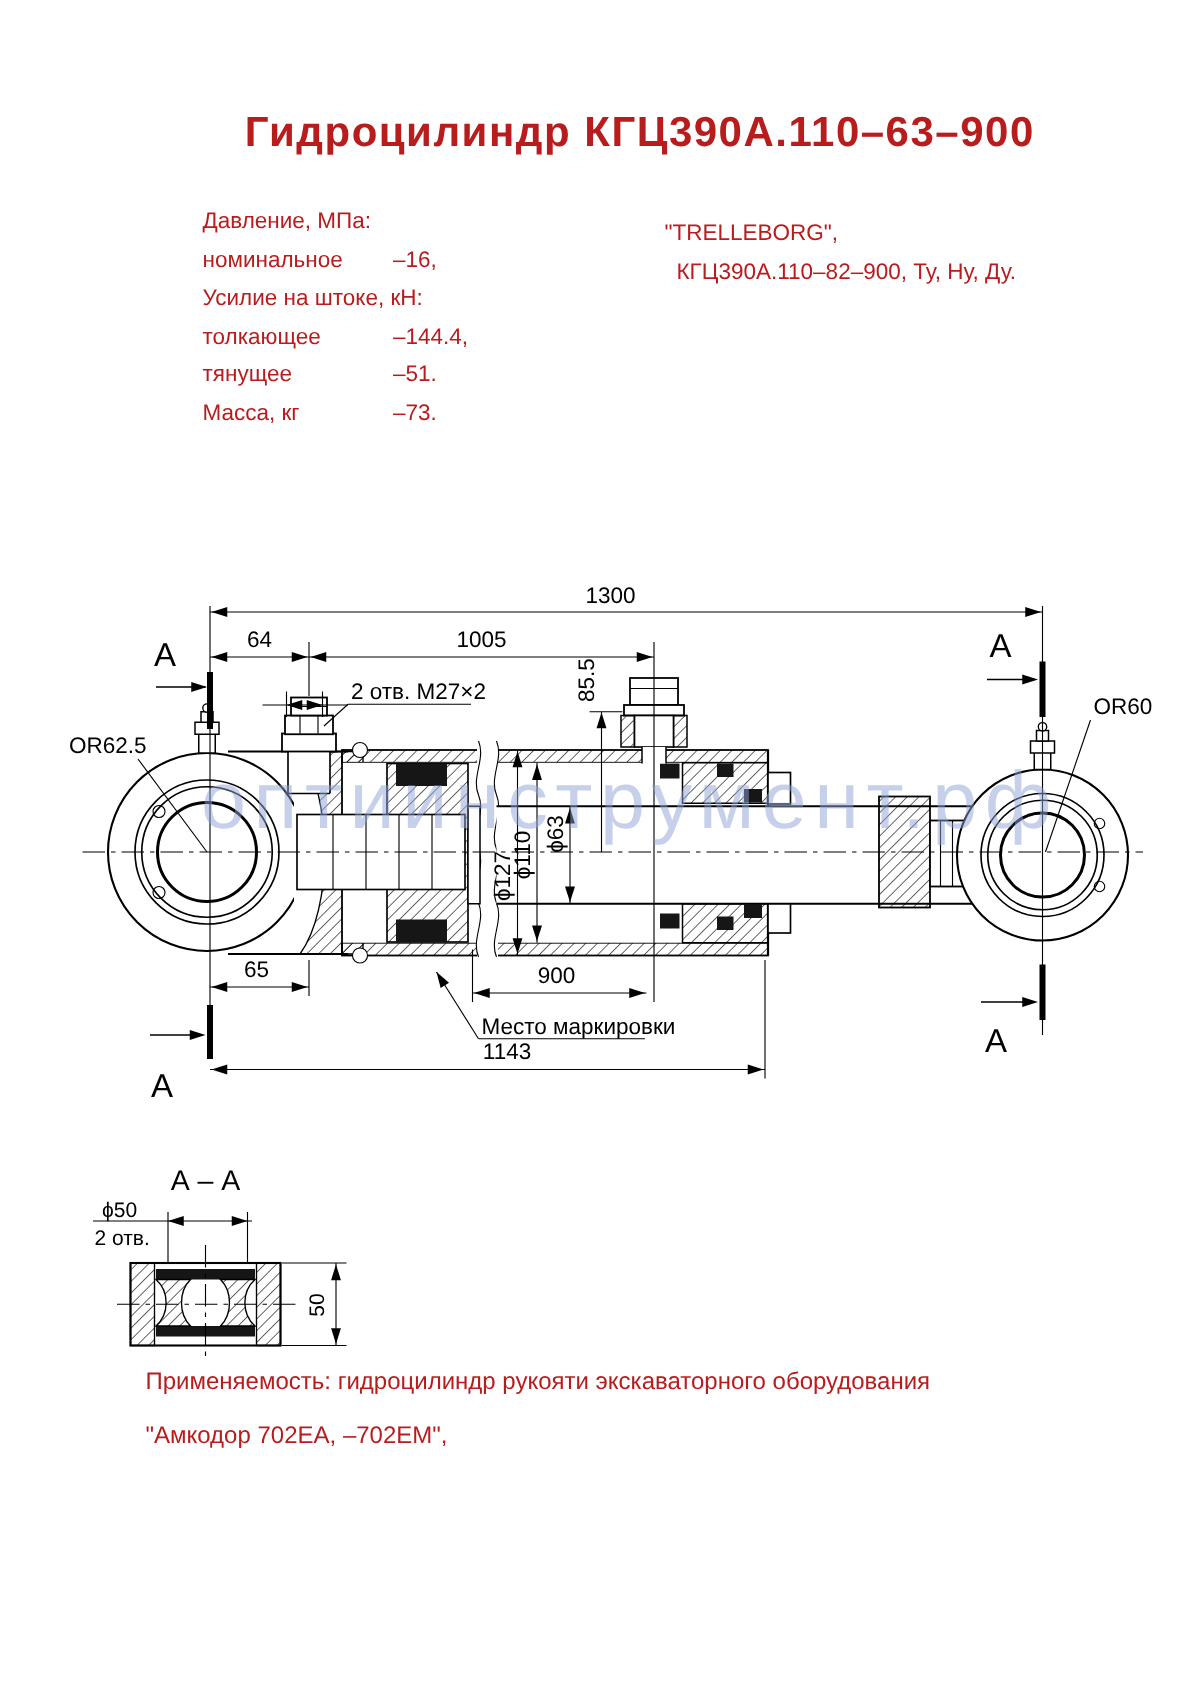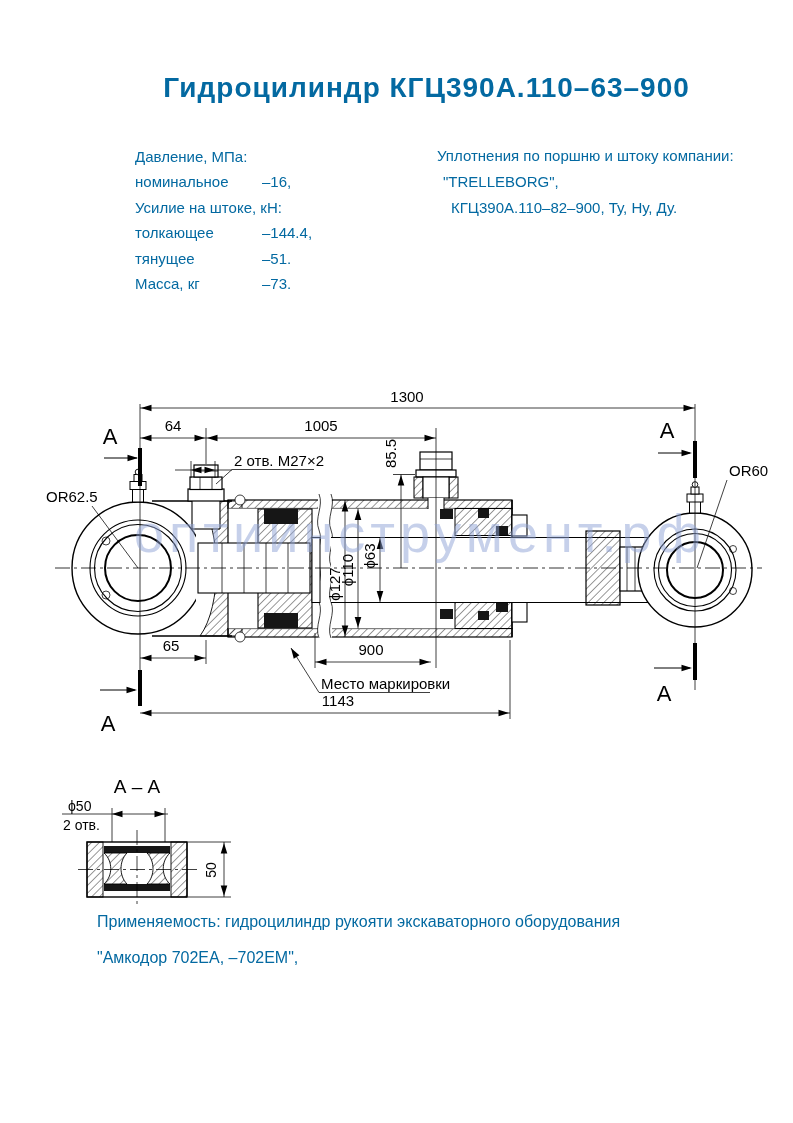--- a/index.html
+++ b/index.html
@@ -1,23 +1,23 @@
 <!DOCTYPE html>
 <html><head>
 <meta charset="utf-8">
 <style>
   html,body{margin:0;padding:0;background:#ffffff;}
   .page{position:relative;width:793px;height:1000px;background:#fff;overflow:hidden;
-        font-family:"Liberation Sans",sans-serif;color:#0369a1;text-decoration:underline;}
+        font-family:"Liberation Sans",sans-serif;color:#b91c1c;text-decoration:underline;}
   .title{position:absolute;top:72px;left:60px;width:733px;text-align:center;
          font-size:28px;font-weight:bold;letter-spacing:1px;}
   .specs{position:absolute;left:135px;top:139px;font-size:15px;}
-  .srow{display:flex;height:25.5px;align-items:flex-end;white-space:nowrap;}
+  .srow{display:flex;height:25.5px;align-items:flex-start;white-space:nowrap;}
   .sl{display:inline-block;width:127px;}
-  .sv{display:inline-block;margin-top:26px;}
+  .sv{display:inline-block;}
   .seals{position:absolute;left:437px;top:143px;font-size:15px;line-height:26px;white-space:nowrap;}
   .seals .ind1{padding-left:6px;}
   .seals .ind2{padding-left:14px;}
   .apply{position:absolute;left:97px;top:904px;font-size:16px;line-height:36px;white-space:nowrap;}
   svg{position:absolute;left:0;top:0;}
   svg .ln{stroke:#000;fill:none;}
   svg .t{stroke-width:.75;}
   svg .b{stroke-width:1.5;}
   svg .th{stroke-width:4;}
   svg .w{fill:#fff;}
@@ -59,21 +59,20 @@
         <span class="sl">тянущее</span>
         <span class="sv">–51.</span>
       </div>
     <div class="srow">
         <span class="sl">Масса, кг</span>
         <span class="sv">–73.</span>
       </div>
   </div>
 
   <div class="seals">
-    <div>Уплотнения по поршню и штоку компании:</div>
     <div class="ind1">"TRELLEBORG",</div>
     <div class="ind2">КГЦ390А.110–82–900, Ту, Ну, Ду.</div>
   </div>
 
   <svg width="793" height="1123" viewBox="0 0 793 1123">
     <defs>
       <pattern id="hp" patternUnits="userSpaceOnUse" width="5.5" height="5.5" patternTransform="rotate(45)">
         <line x1="0" y1="0" x2="0" y2="5.5" stroke="#000" stroke-width="0.8"></line>
       </pattern>
       <path id="arr" d="M0,0 L-10.5,-3.3 L-10.5,3.3 Z" fill="#000"></path>

